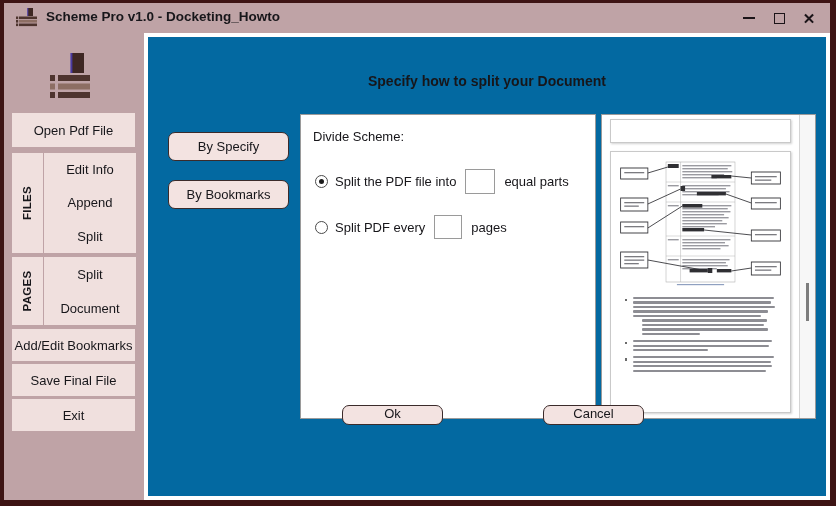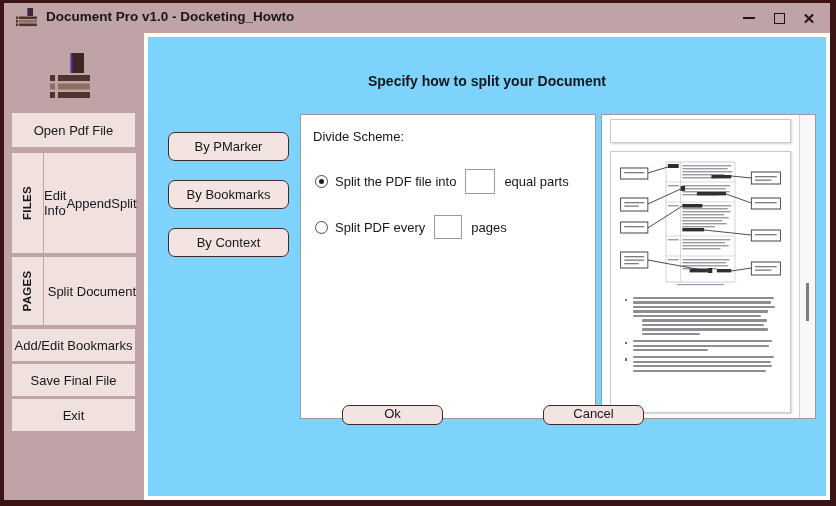--- a/index.html
+++ b/index.html
@@ -66,37 +66,37 @@
     border-right:1px solid #bfa3a6;
     box-sizing:border-box;
   }
   .group-label span{
     transform:rotate(-90deg);
     font-size:11.5px;font-weight:bold;color:#17161a;
     letter-spacing:0.3px;white-space:nowrap;
   }
   .group-items{
     position:absolute;left:32px;top:0;right:0;height:100%;
-    display:flex;flex-direction:row;
+    display:flex;flex-direction:column;justify-content:center;
   }
   .group-item{
     flex:1;display:flex;align-items:center;justify-content:center;
     font-size:13px;color:#17161a;
   }
 
   
   .main{
     position:absolute;left:140px;top:30px;
     width:686px;height:467px;
     background:#ffffff;
     box-sizing:border-box;
   }
   .main-inner{
     position:absolute;left:4px;top:4px;right:4px;bottom:4px;
-    background:#7dd3fc;
+    background:#0369a1;
   }
   .page-title{
     position:absolute;left:0;right:0;top:36px;
     text-align:center;font-size:14px;font-weight:bold;color:#17161a;
   }
   .mode-btn{
     position:absolute;left:20px;width:121px;height:29px;
     background:#f3e3e1;
     border:1.3px solid #3b2b2b;
     border-radius:7px;
@@ -216,21 +216,21 @@
         <rect x="12" y="0" width="5" height="8" fill="#3e2723"></rect>
         <rect x="11.2" y="0" width="1.1" height="8" fill="#4a3aa0"></rect>
         <rect x="3" y="8.5" width="18" height="2.6" fill="#4e342e"></rect>
         <rect x="3" y="12" width="18" height="2.6" fill="#8d6e63"></rect>
         <rect x="3" y="15.5" width="18" height="2.6" fill="#4e342e"></rect>
         <rect x="0" y="8.5" width="2.2" height="2.6" fill="#4e342e"></rect>
         <rect x="0" y="12" width="2.2" height="2.6" fill="#4e342e"></rect>
         <rect x="0" y="15.5" width="2.2" height="2.6" fill="#4e342e"></rect>
       </svg>
     </div>
-    <div class="title-text">Document Pro v1.0 - Docketing_Howto</div>
+    <div class="title-text">Scheme Pro v1.0 - Docketing_Howto</div>
     <div class="winbtn" id="btn-min">
       <i class="glyph-min"></i>
     </div>
     <div class="winbtn" id="btn-max">
       <i class="glyph-max"></i>
     </div>
     <div class="winbtn" id="btn-close">
       <span class="glyph-close">✕</span>
     </div>
   </div>
@@ -295,27 +295,24 @@
       <span>Exit</span>
     </div>
   </div>
 
   <div class="main">
     <div class="main-inner">
 
       <div class="page-title">Specify how to split your Document</div>
 
       <div class="mode-btn" id="mode-dividing">
-        <span>By PMarker</span>
+        <span>By Specify</span>
       </div>
       <div class="mode-btn" id="mode-bookmarks">
         <span>By Bookmarks</span>
-      </div>
-      <div class="mode-btn" id="mode-context">
-        <span>By Context</span>
       </div>
 
       <div class="scheme-panel">
         <div class="scheme-title">Divide Scheme:</div>
 
         <div class="opt-row" id="opt-equal">
           <span class="radio checked"></span>
           <span>Split the PDF file into</span>
           <input class="num-input" type="text" value="" style="">
           <span>equal parts</span>

